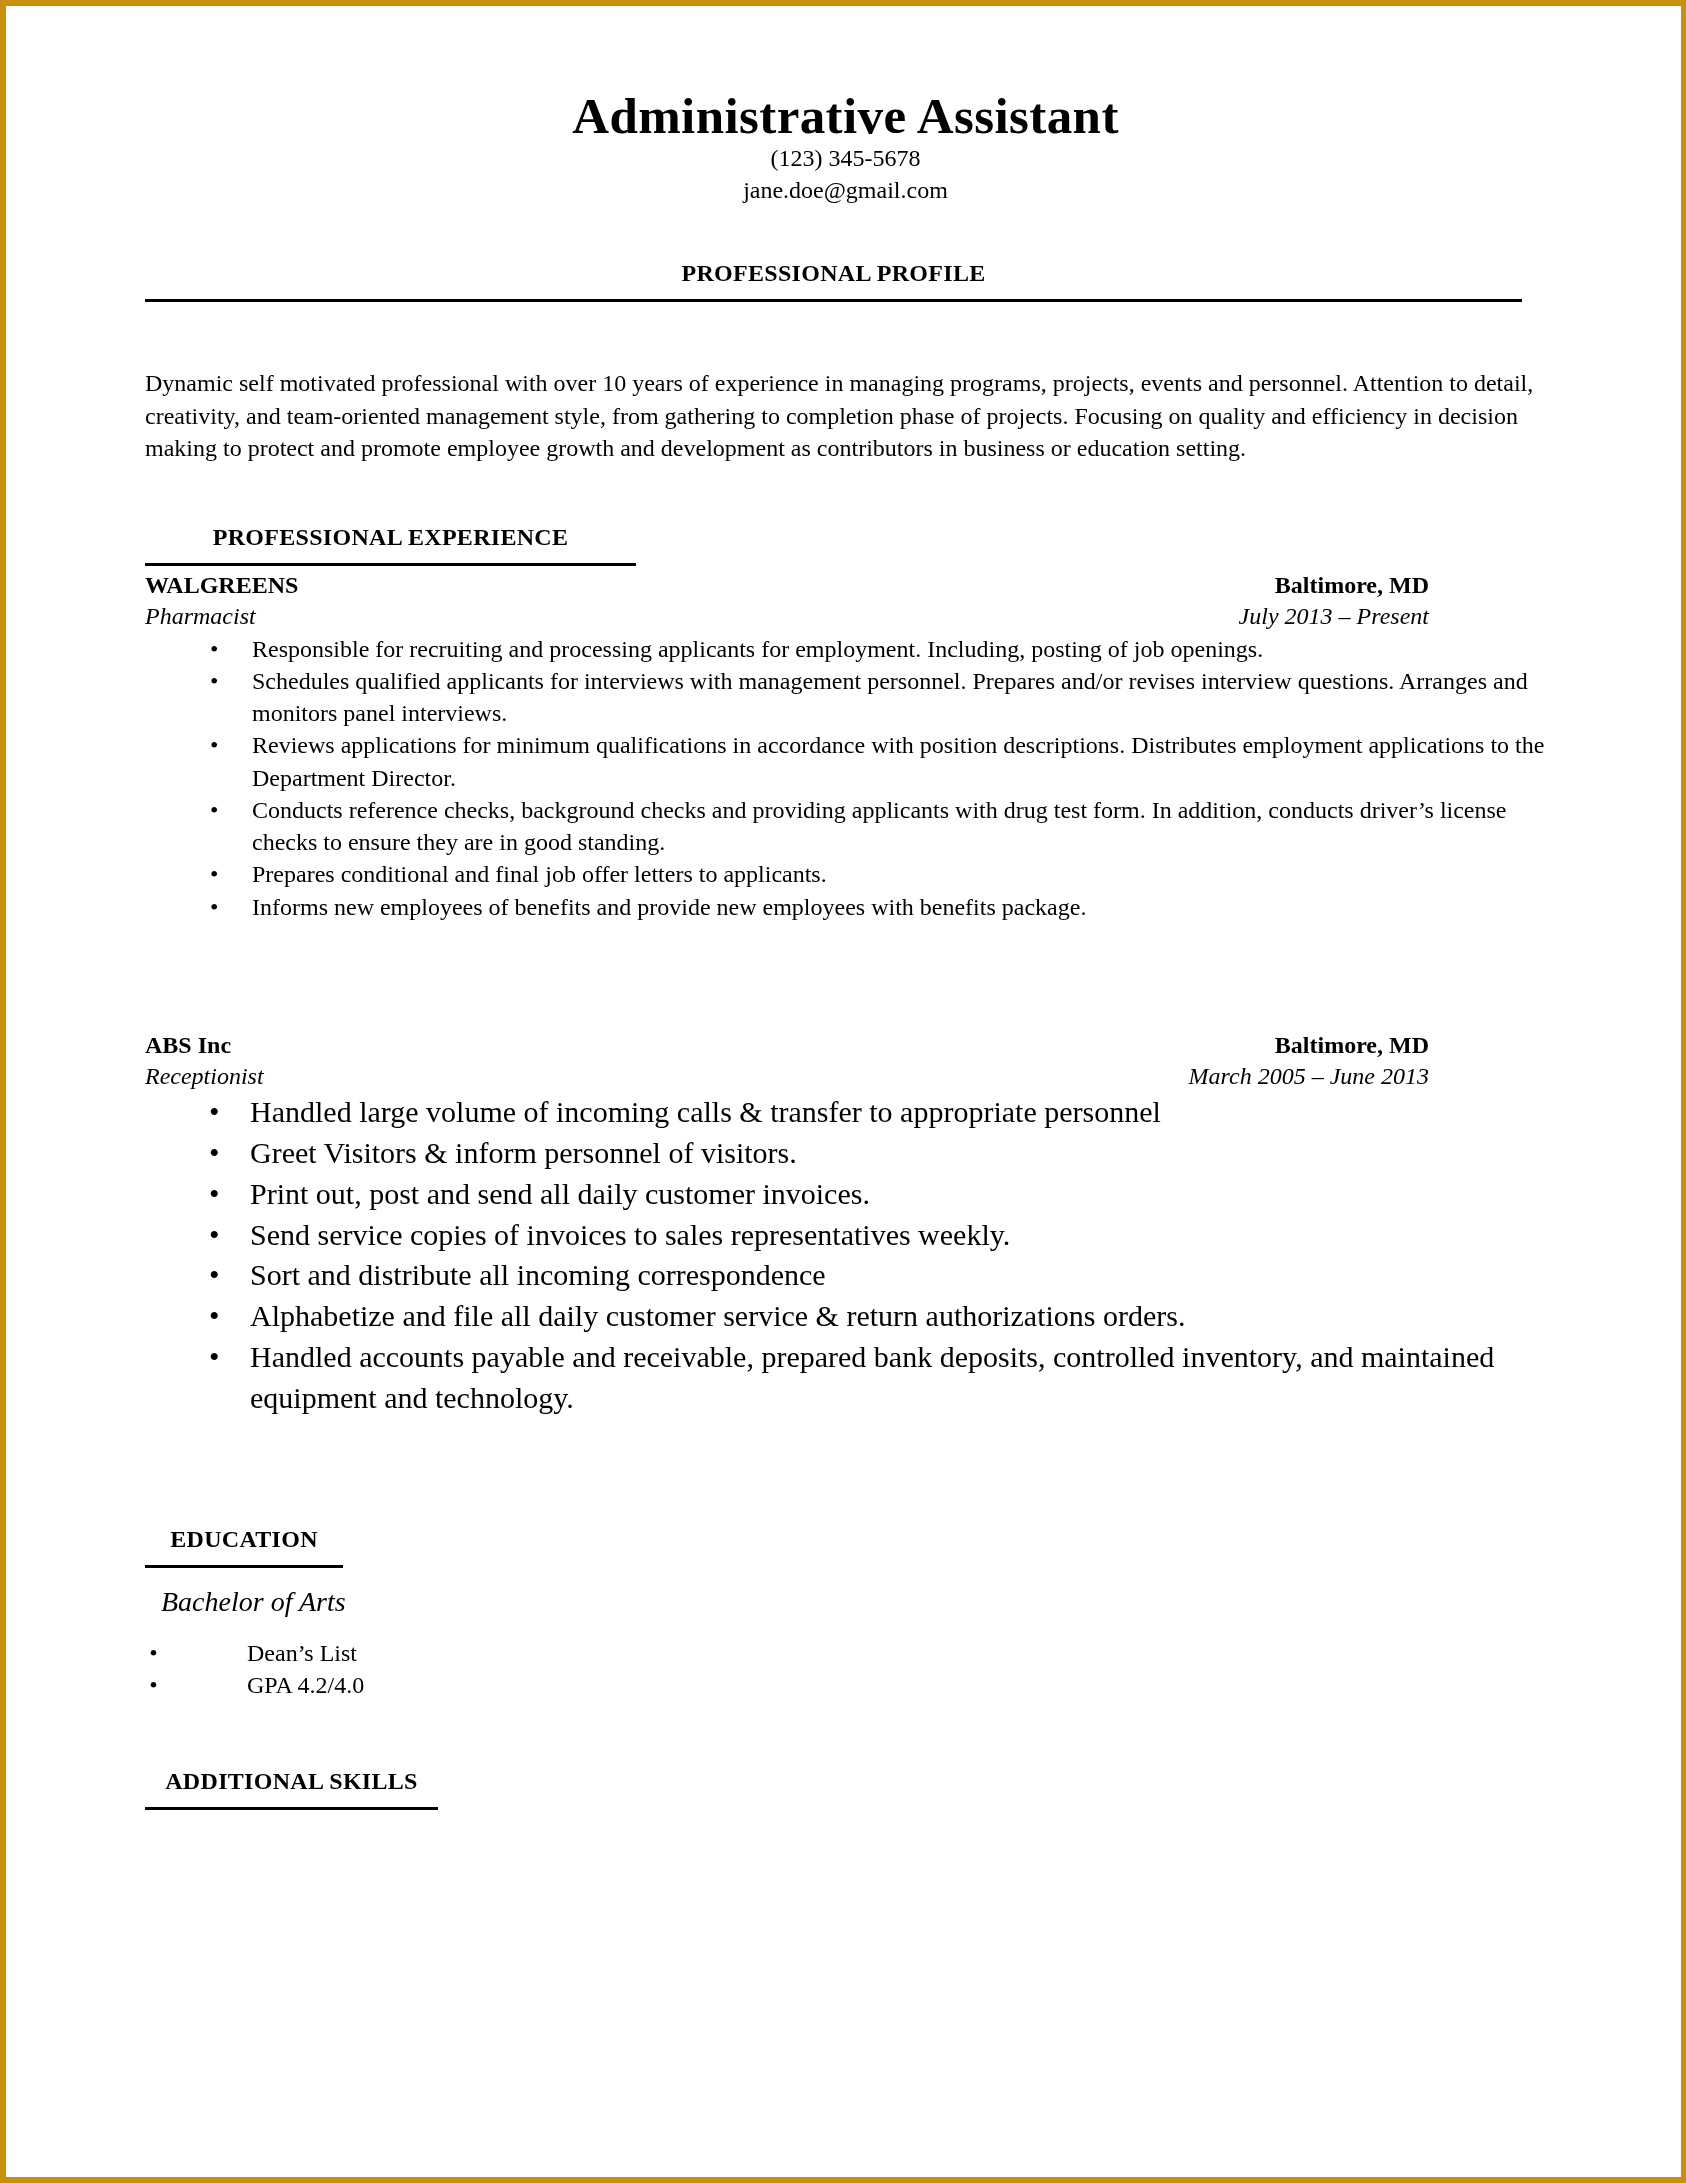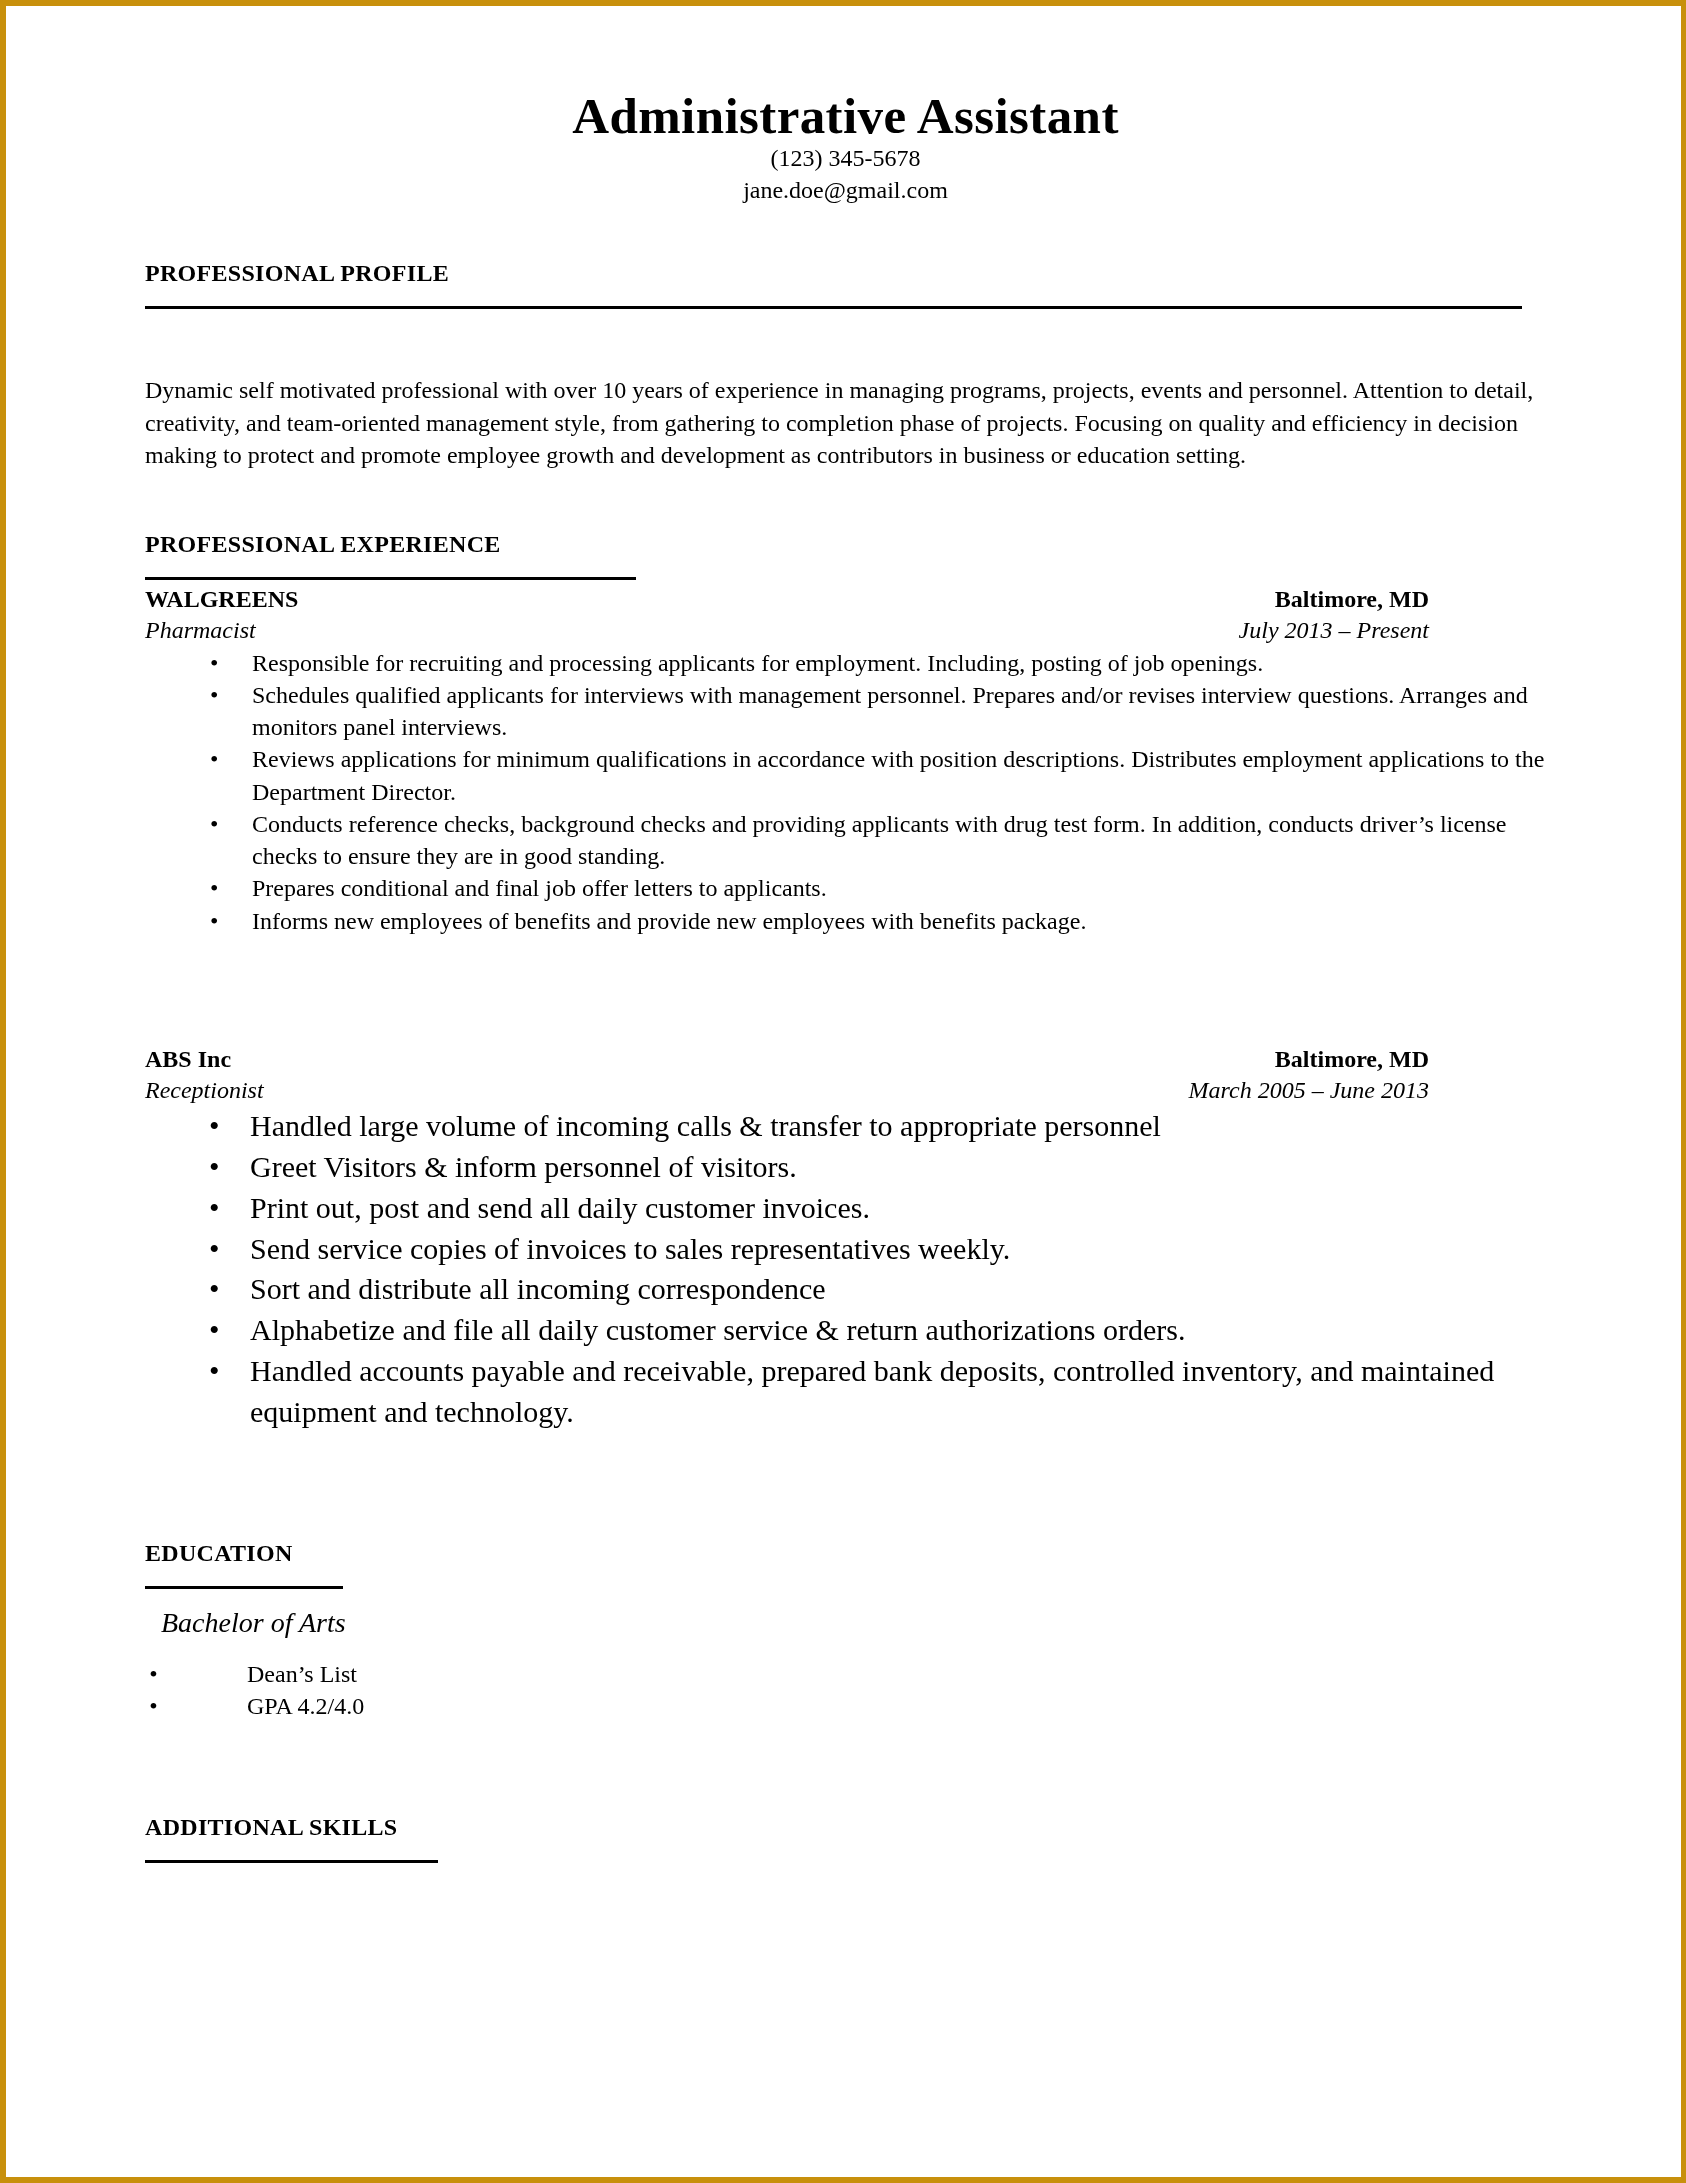--- a/index.html
+++ b/index.html
@@ -49,33 +49,34 @@
 
   .contact-line.first { margin-top: 7.1px; }
 
   
   .section-heading {
     font-size: 24px;
     font-weight: bold;
     letter-spacing: 0.3px;
     display: inline-block;
     border-bottom: 3.6px solid #000000;
-    padding-bottom: 19px;
+    padding-bottom: 12px;
     white-space: pre;
+    text-align: center;
   }
 
   .sh-profile   { width: 1377px; }
   .sh-experience{ width: 491px;  }
   .sh-education { width: 198px;  }
   .sh-skills    { width: 293px;  }
 
   .heading-block-profile    { margin-top: 54px; }
   .heading-block-experience { margin-top: 60px; }
   .heading-block-education  { margin-top: 107px; }
-  .heading-block-skills     { margin-top: 91px; }
+  .heading-block-skills     { margin-top: 66px; }
 
   
   .profile-text {
     font-size: 24px;
     line-height: 1.34;
     margin: 0;
     padding-top: 65px;
     text-align: left;
   }
 

